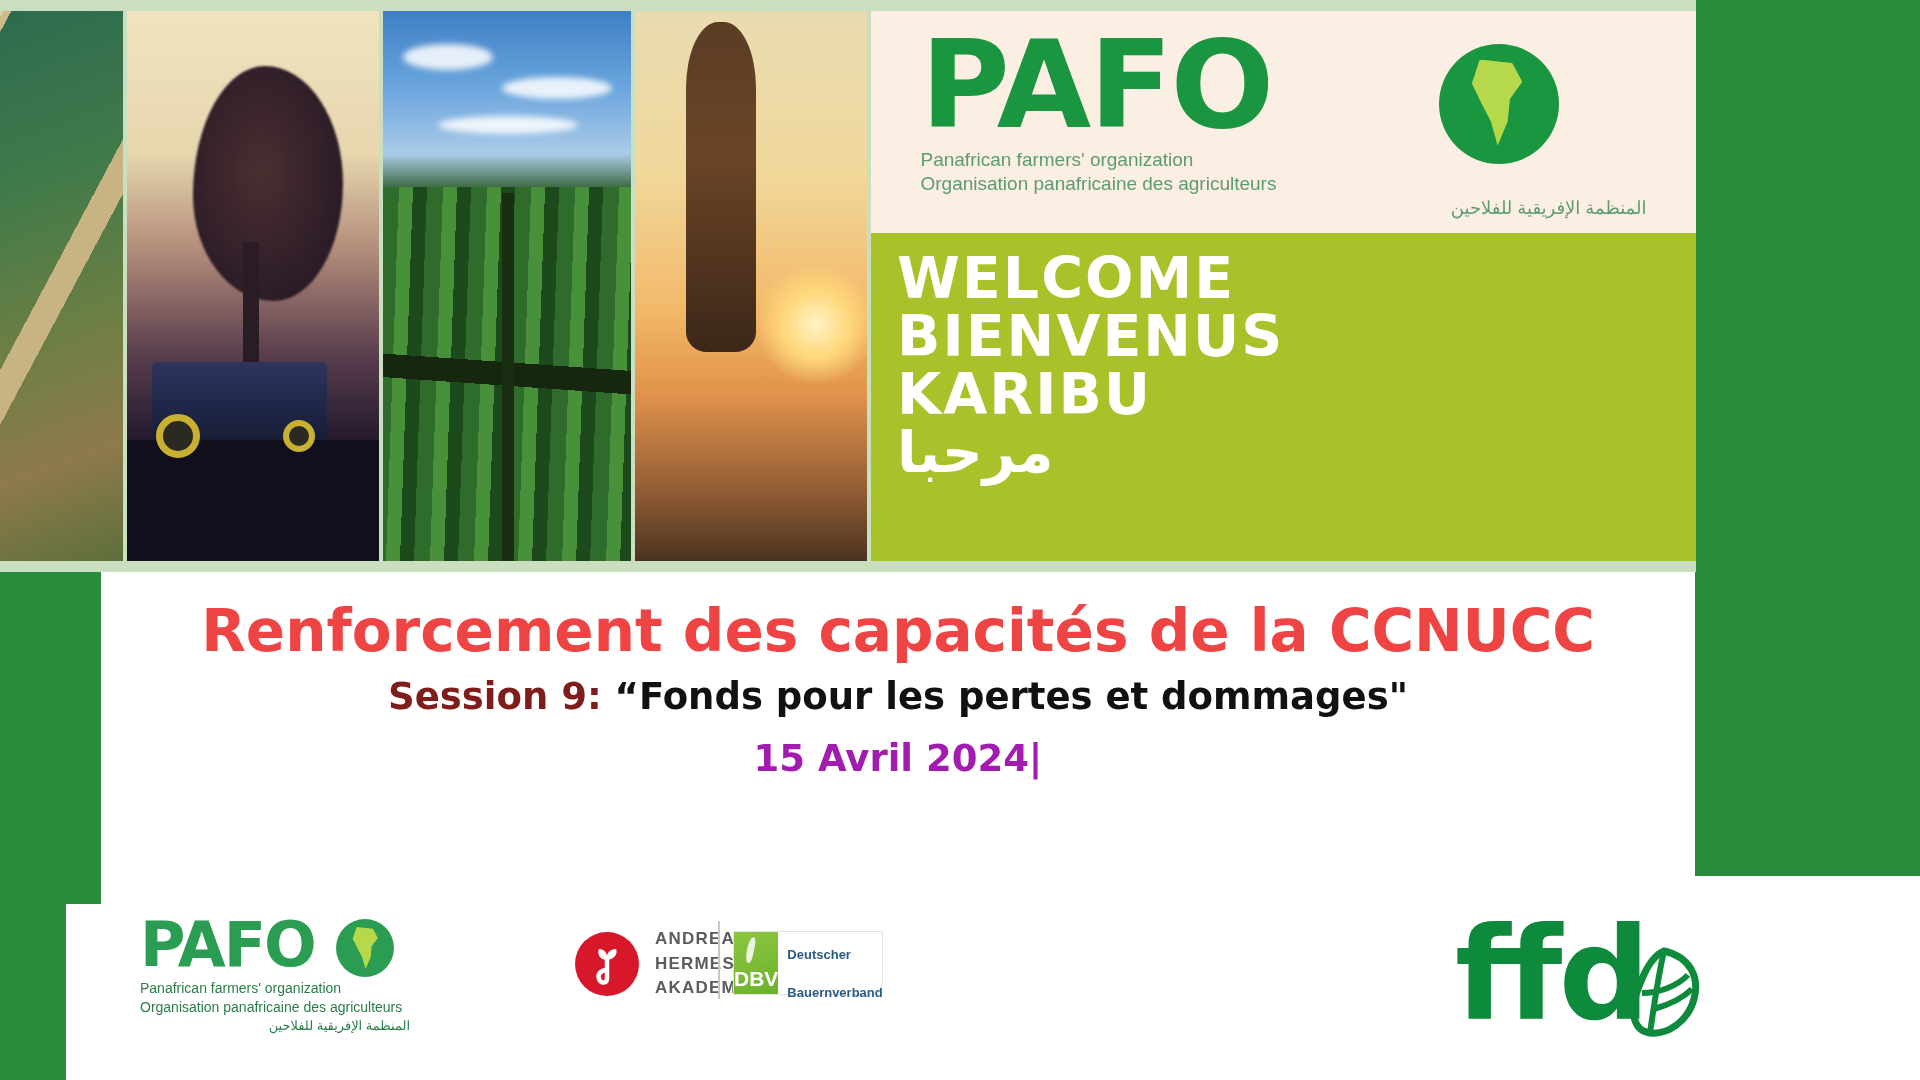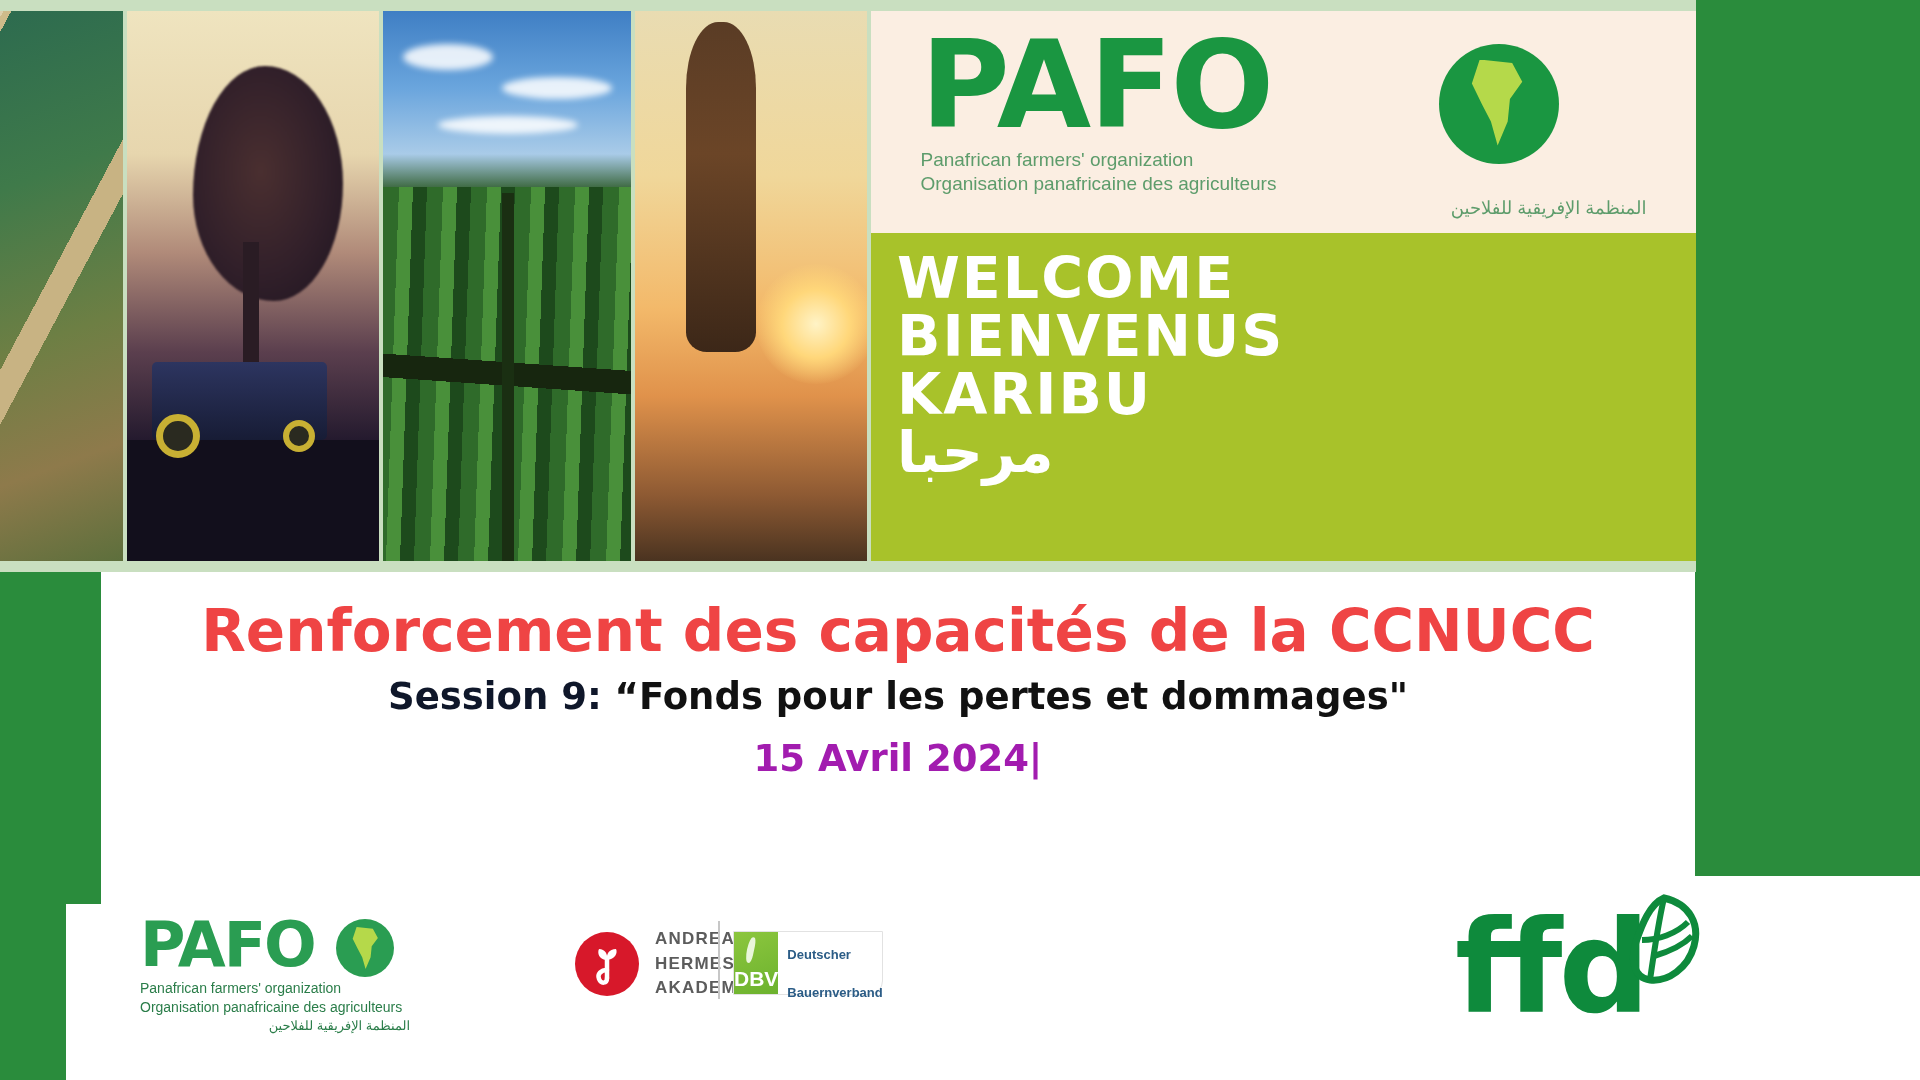--- a/index.html
+++ b/index.html
@@ -101,21 +101,21 @@
       background:#b5d94a;clip-path:polygon(20% 0%,78% 4%,96% 26%,74% 46%,70% 72%,52% 100%,40% 72%,24% 52%,6% 28%);}
 
   
   .titles{position:absolute;left:101px;top:600px;width:1594px;text-align:center;}
   .main-title{
     font-family:"DejaVu Sans", sans-serif;
     font-weight:700;font-size:58px;color:#ef4444;line-height:1.1;margin:0;
     white-space:nowrap;}
   .sub-line{margin-top:10px;font-family:"DejaVu Sans", sans-serif;
     font-weight:700;font-size:37px;color:#111111;line-height:1.25;white-space:nowrap;}
-  .sub-line .sess{color:#0f172a;}
+  .sub-line .sess{color:#7f1d1d;}
   .date-line{margin-top:16px;font-family:"DejaVu Sans", sans-serif;
     font-weight:700;font-size:37px;color:#a21caf;line-height:1.25;}
 
   
   .footer{position:absolute;left:0;top:895px;width:1920px;height:185px;}
 
   .logo-pafo{position:absolute;left:140px;top:22px;width:270px;}
   .logo-pafo .w{font-family:"DejaVu Sans", sans-serif;font-weight:700;font-size:62px;
       color:#2a9d52;letter-spacing:-2px;line-height:.9;position:relative;}
   .logo-pafo .ls{color:#2a7d49;font-size:14px;line-height:1.35;margin-top:6px;
@@ -138,21 +138,21 @@
       background:#ffffff;border:1px solid #e2e2e2;border-radius:0 0 14px 0;display:flex;align-items:stretch;}
   .dbv-mark{width:48px;background:linear-gradient(160deg,#8cc63e 0%,#6cb22e 100%);
       position:relative;color:#fff;font-family:"Liberation Sans", sans-serif;font-weight:700;
       font-size:21px;display:flex;align-items:flex-end;justify-content:center;padding-bottom:3px;box-sizing:border-box;}
   .dbv-mark:before{content:"";position:absolute;left:13px;top:5px;width:7px;height:26px;background:#eaf6dc;
       border-radius:60% 40% 40% 60%;transform:rotate(12deg);}
   .dbv-text{flex:1;display:flex;flex-direction:column;justify-content:center;padding-left:9px;
       font-family:"Liberation Sans", sans-serif;font-weight:700;font-size:13px;color:#2b5c86;line-height:1.25;}
   .dbv-text span{display:block;margin-top:22px;}
 
-  .logo-ffd{position:absolute;left:1455px;top:9px;display:flex;align-items:flex-start;}
+  .logo-ffd{position:absolute;left:1455px;top:16px;display:flex;align-items:flex-end;}
   .ffd-word{font-family:"DejaVu Sans", sans-serif;font-weight:700;font-size:128px;color:#0e8a3c;
       line-height:1;letter-spacing:-4px;}
   .ffd-leaf{width:74px;height:92px;margin-left:-18px;margin-top:-10px;}
 </style>
 </head>
 <body>
 
 <div class="slide">
 
   <div class="right-bar"></div>

